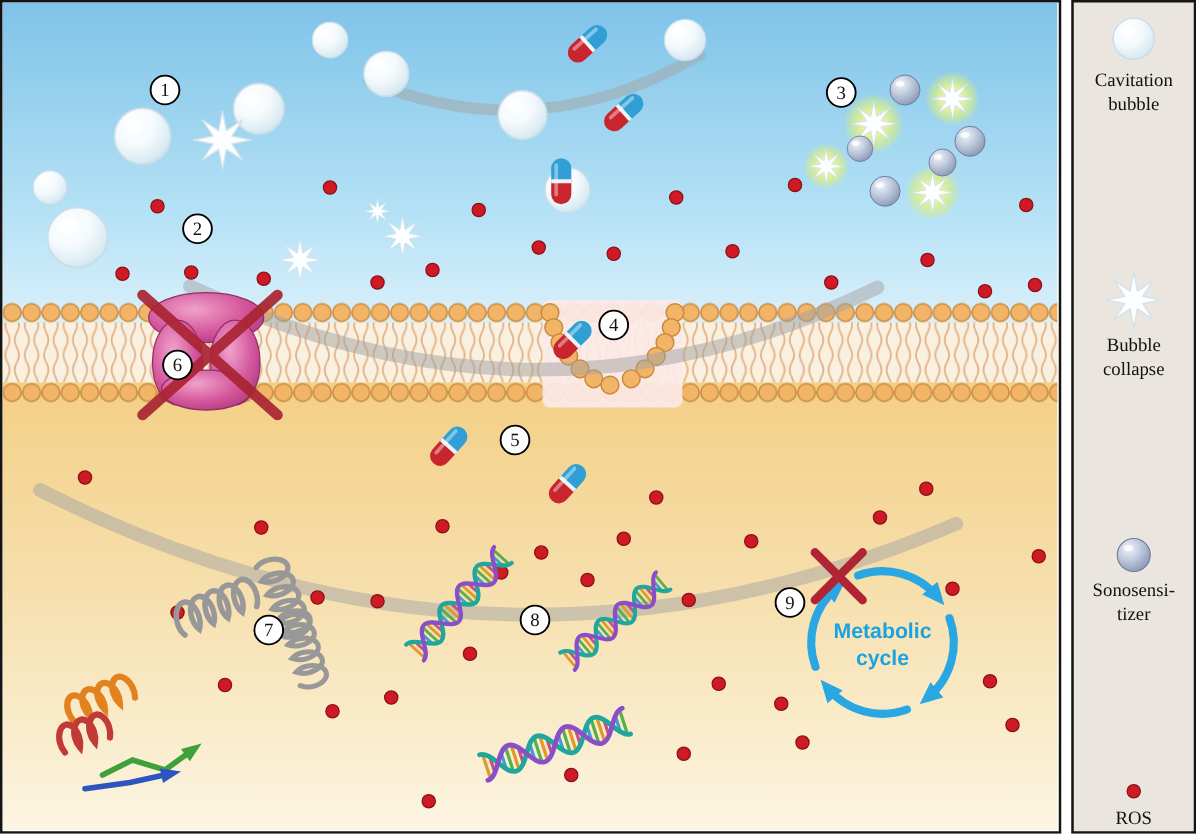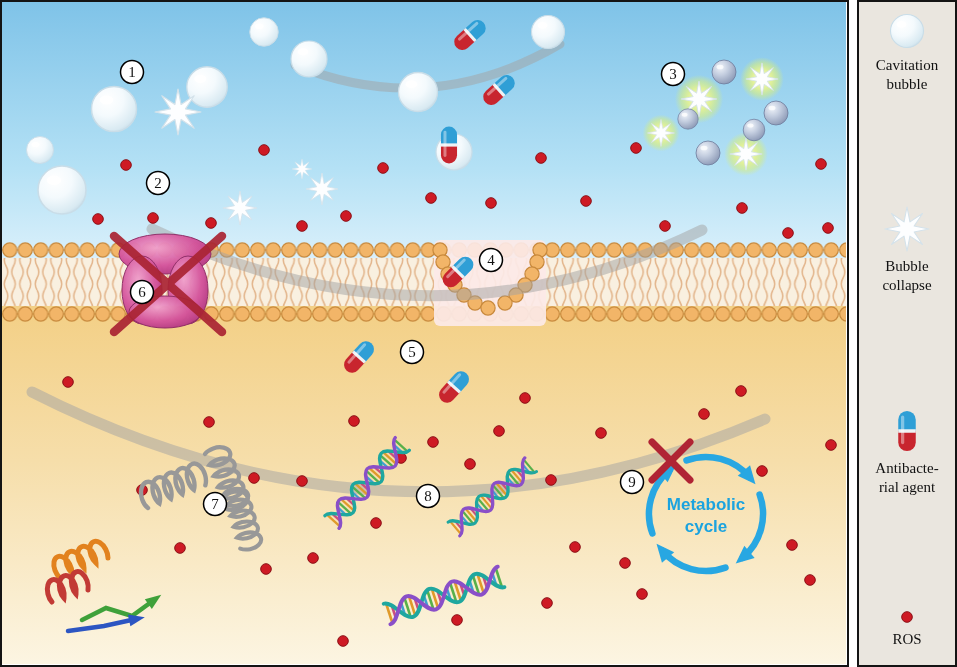--- a/index.html
+++ b/index.html
@@ -1,20 +1,20 @@
 <!DOCTYPE html>
 <html><head>
 <meta charset="utf-8">
 <style>
   html,body{margin:0;padding:0;background:#ffffff;}
   .stage{position:relative;width:957px;height:667px;background:#ffffff;font-family:"Liberation Serif",serif;}
   .main-panel{position:absolute;left:0;top:0;width:849px;height:667px;border:2.5px solid #141414;box-sizing:border-box;overflow:hidden;}
   .main-panel svg.diagram{display:block;}
   .legend-panel{position:absolute;left:857px;top:0;width:100px;height:667px;border:2px solid #141414;box-sizing:border-box;
-    background:#eae6df;display:flex;flex-direction:column;align-items:center;justify-content:space-between;padding:9px 0 16px 0;}
+    background:#eae6df;display:flex;flex-direction:column;align-items:center;justify-content:space-between;padding:9px 0 0 0;}
   .legend-item{display:flex;flex-direction:column;align-items:center;gap:5px;}
   .legend-label{font-family:"Liberation Serif",serif;font-size:15px;line-height:1.25;color:#111;text-align:center;white-space:pre-line;}
   .badge-text{font-family:"Liberation Serif",serif;font-size:15px;fill:#111;}
   .cycle-text{font-family:"Liberation Sans",sans-serif;font-weight:bold;font-size:17px;fill:#1ba3df;}
 </style>
 </head>
 <body>
 
 <svg width="0" height="0" style="position:absolute" aria-hidden="true">
   <defs>
@@ -343,25 +343,25 @@
 bubble</div>
     </div>
     <div class="legend-item">
       <svg width="48" height="46" viewBox="-24 -23 48 46">
         <use href="#sym-burst" transform="scale(1.1)"></use>
       </svg>
       <div class="legend-label">Bubble
 collapse</div>
     </div>
     <div class="legend-item">
-      <svg width="30" height="46" viewBox="-15 -23 30 46">
-        <use href="#sym-capsule" transform="scale(1.25)"></use>
+      <svg width="32" height="30" viewBox="-16 -15 32 30">
+        <use href="#sym-sphere" transform="scale(1.1)"></use>
       </svg>
-      <div class="legend-label">Antibacte-
-rial agent</div>
+      <div class="legend-label">Sonosensi-
+tizer</div>
     </div>
     <div class="legend-item">
       <svg width="18" height="16" viewBox="-9 -8 18 16">
         <use href="#sym-ros"></use>
       </svg>
       <div class="legend-label">ROS</div>
     </div>
   </div>
 </div>
 

